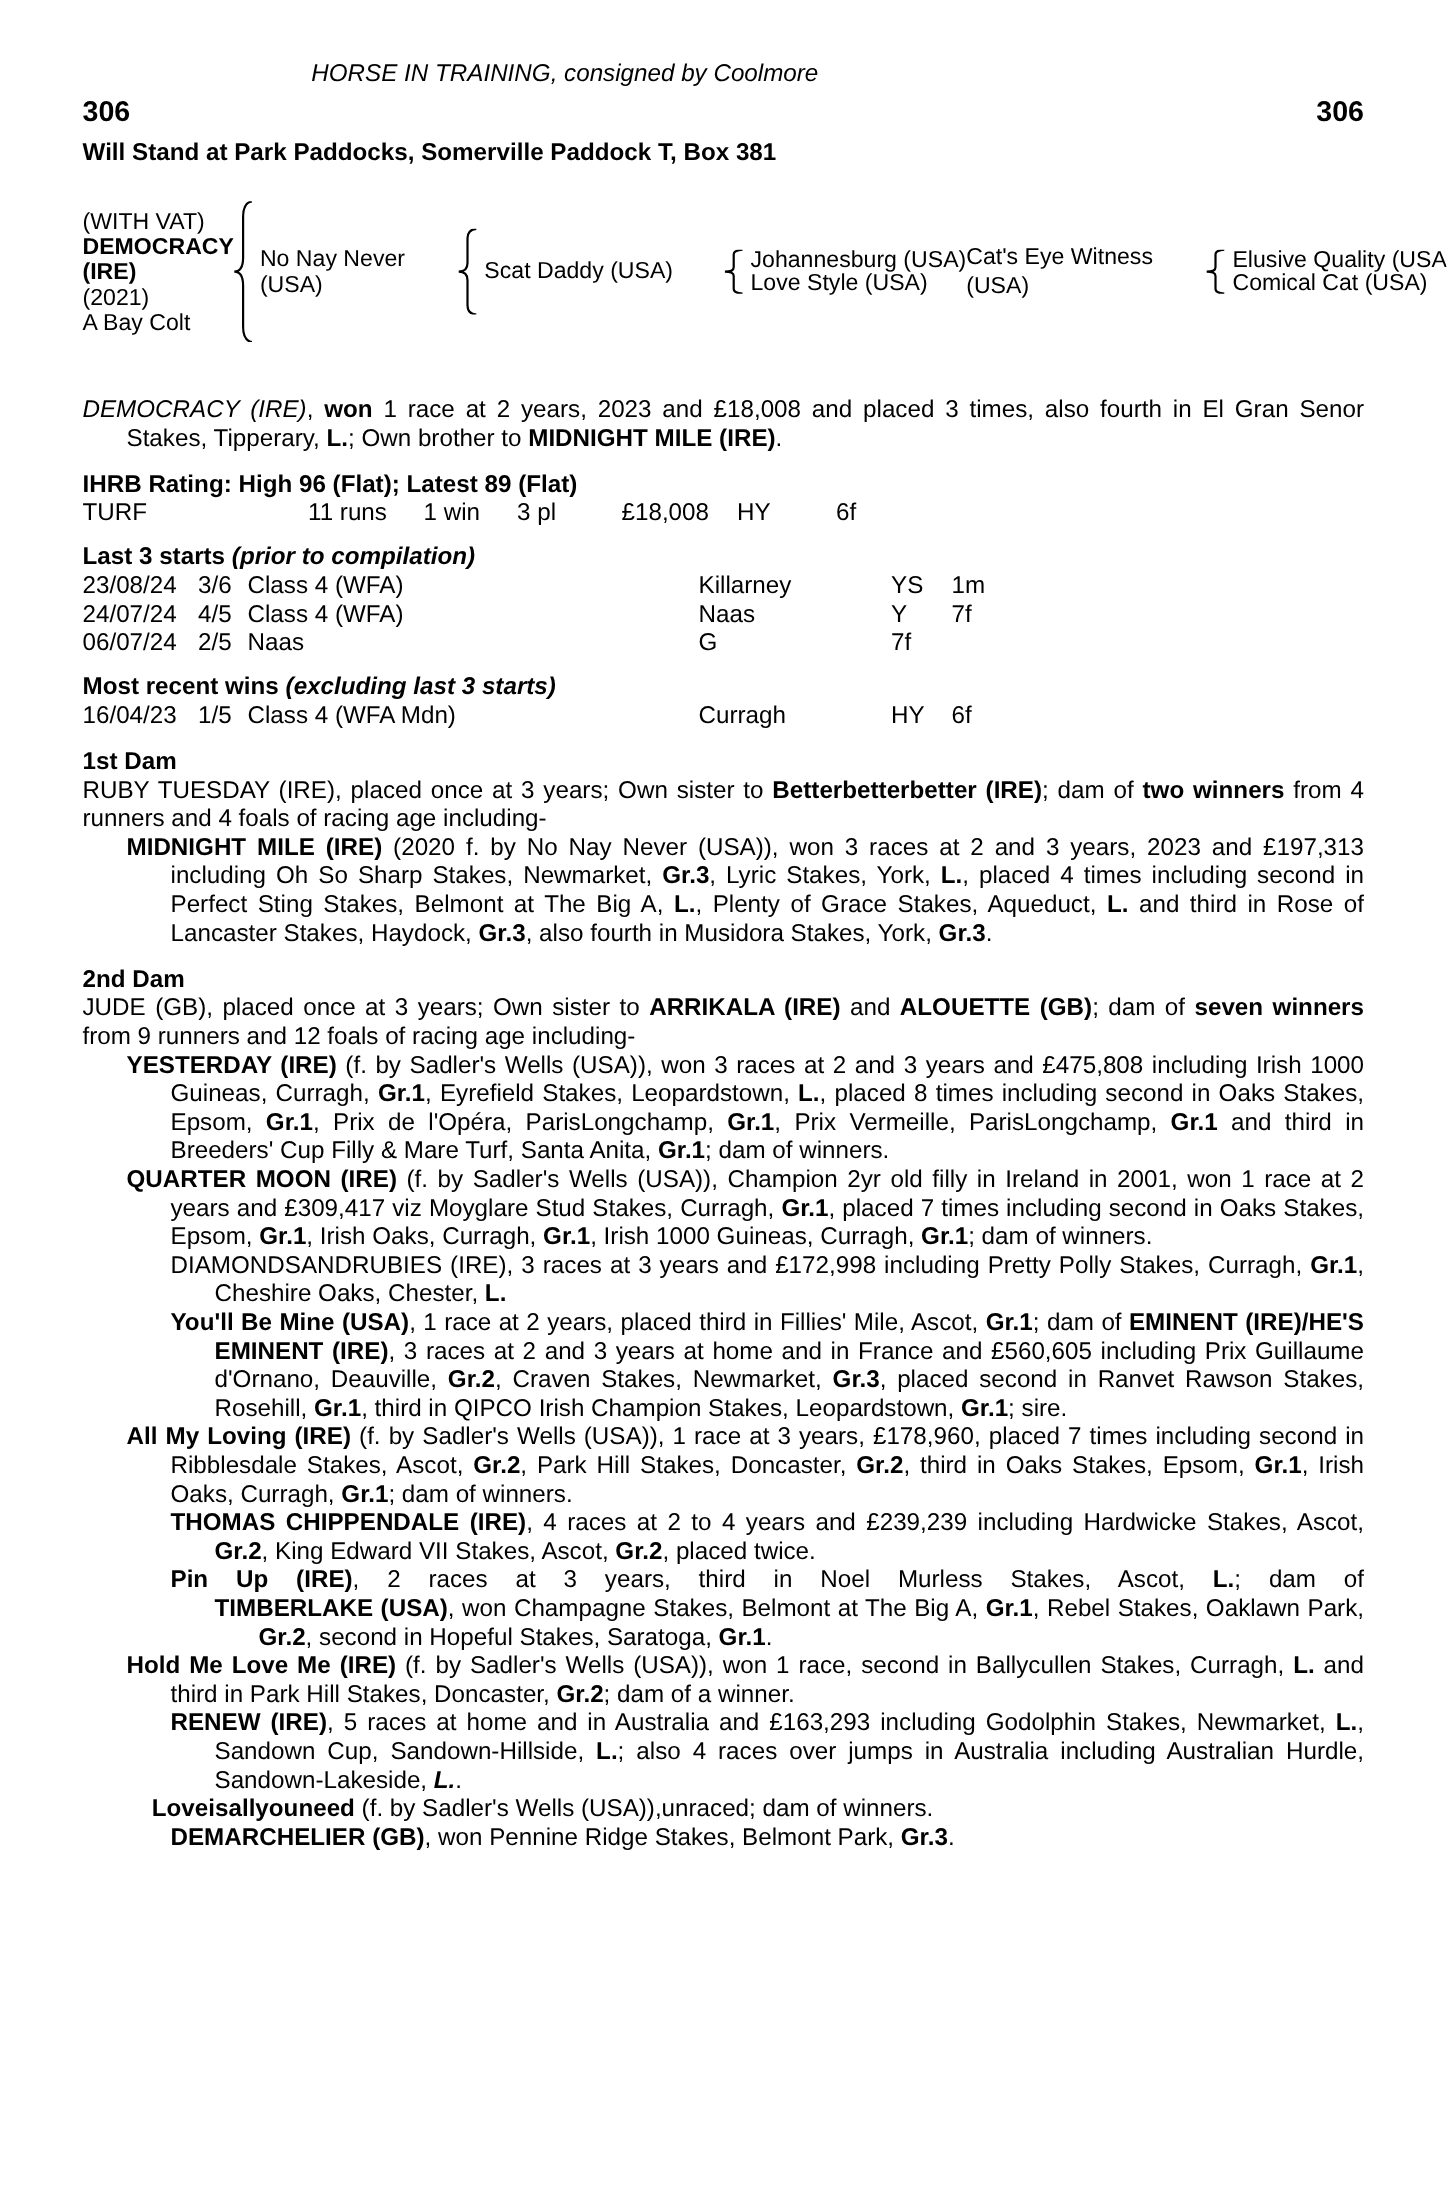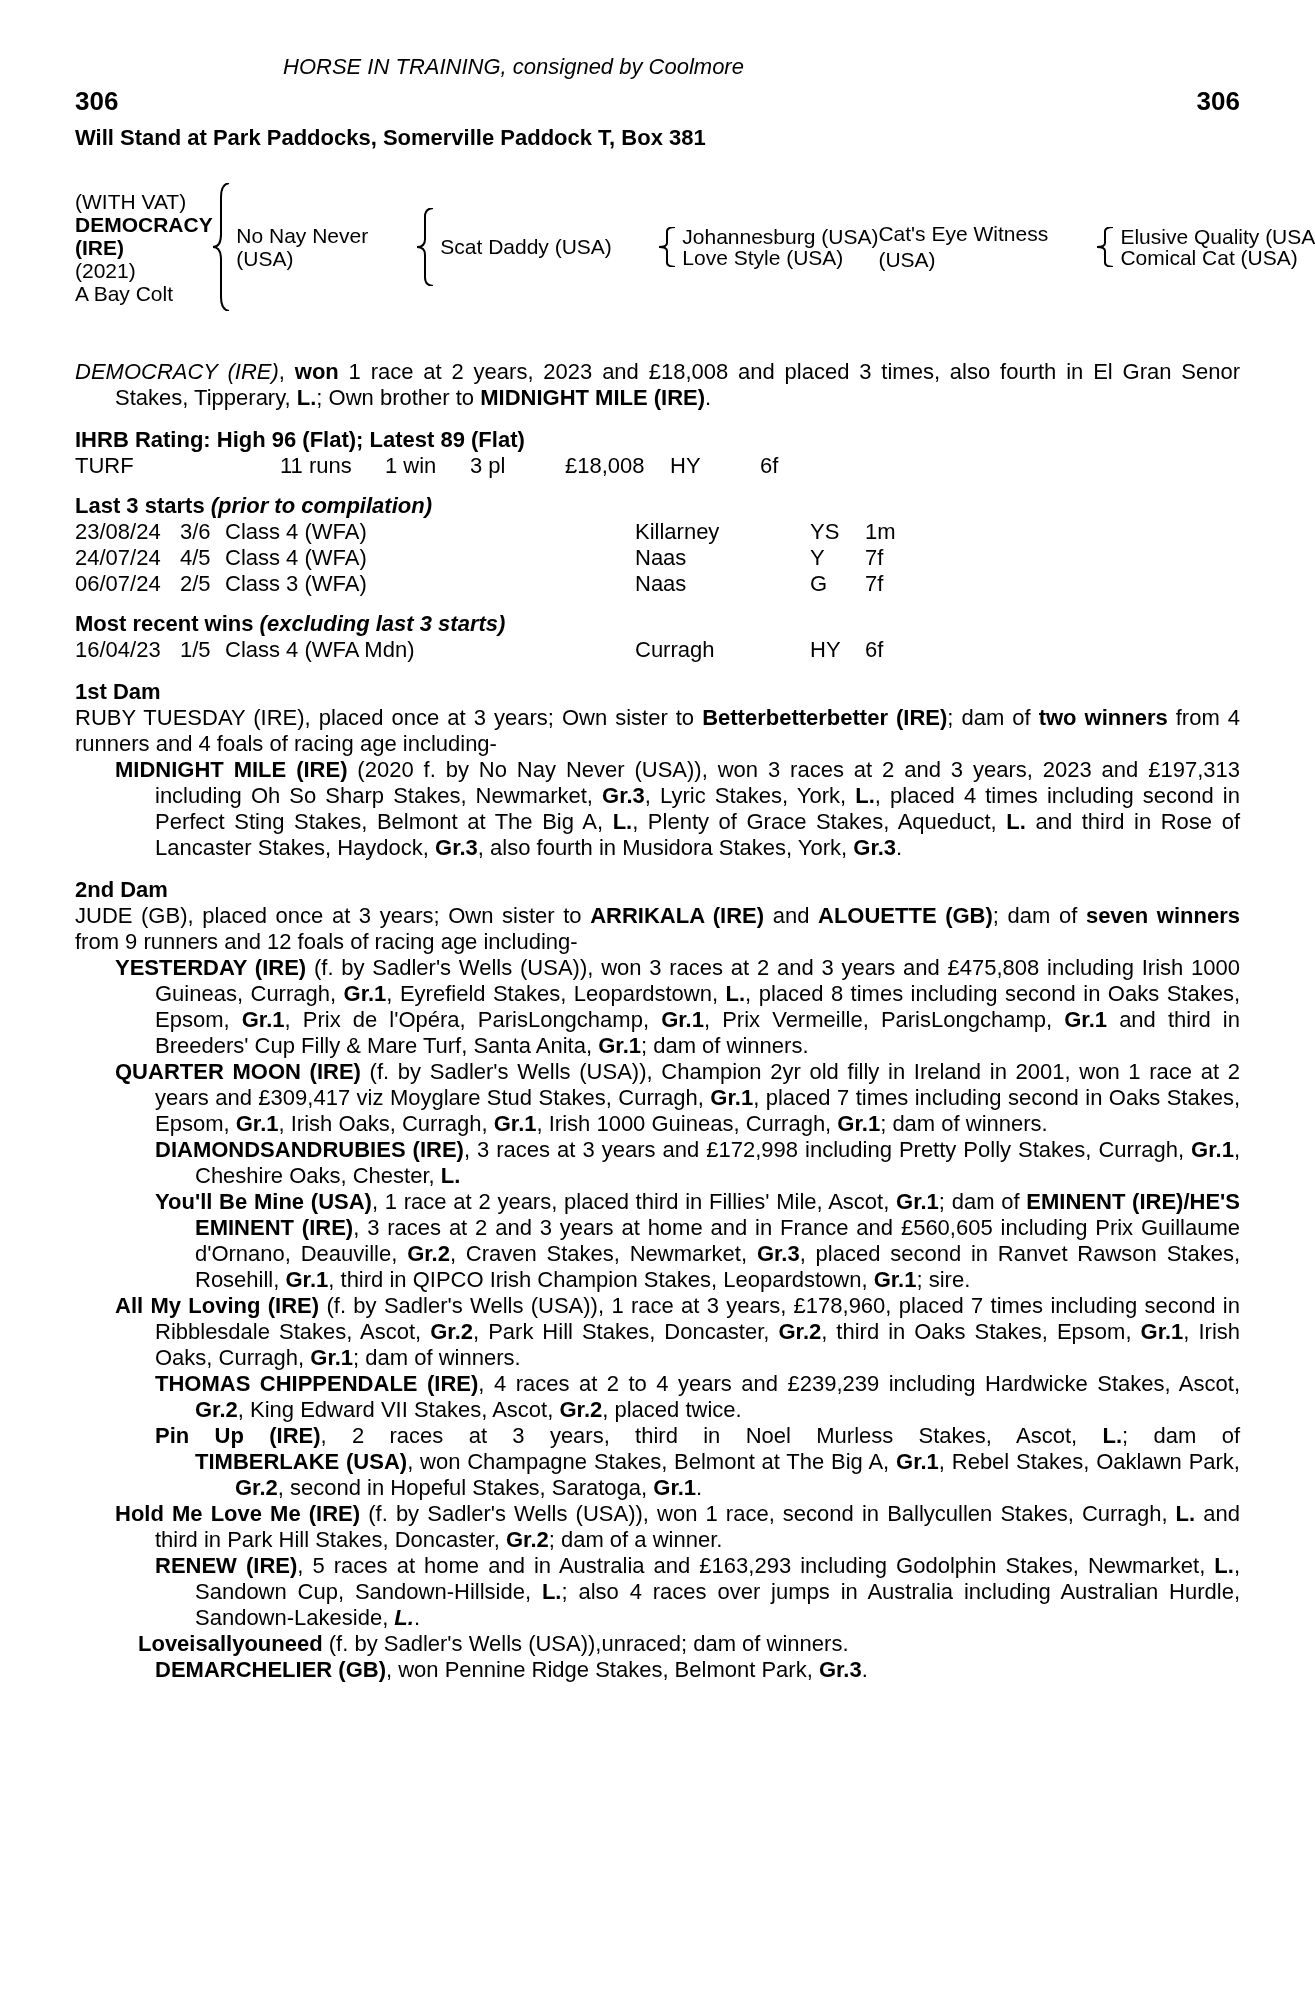--- a/index.html
+++ b/index.html
@@ -176,21 +176,20 @@
       <span>24/07/24</span>
       <span>4/5</span>
       <span>Class 4 (WFA)</span>
       <span>Naas</span>
       <span>Y</span>
       <span>7f</span>
     </div>
     <div class="race-row">
       <span>06/07/24</span>
       <span>2/5</span>
-      <span>Class 3 (WFA)</span>
       <span>Naas</span>
       <span>G</span>
       <span>7f</span>
     </div>
   </div>
 
   <div class="section-heading">
     <span>Most recent wins</span>
     <span class="heading-note">(excluding last 3 starts)</span>
   </div>
@@ -209,21 +208,21 @@
   <div>
       <p class="para hang0"><span>RUBY TUESDAY (IRE), placed once at 3 years; Own sister to </span><span style="font-weight: 700;">Betterbetterbetter (IRE)</span><span>; dam of </span><span style="font-weight: 700;">two winners</span><span> from 4 runners and 4 foals of racing age including-</span></p>
       <p class="para hang1"><span style="font-weight: 700;">MIDNIGHT MILE (IRE)</span><span> (2020 f. by No Nay Never (USA)), won 3 races at 2 and 3 years, 2023 and £197,313 including Oh So Sharp Stakes, Newmarket, </span><span style="font-weight: 700;">Gr.3</span><span>, Lyric Stakes, York, </span><span style="font-weight: 700;">L.</span><span>, placed 4 times including second in Perfect Sting Stakes, Belmont at The Big A, </span><span style="font-weight: 700;">L.</span><span>, Plenty of Grace Stakes, Aqueduct, </span><span style="font-weight: 700;">L.</span><span> and third in Rose of Lancaster Stakes, Haydock, </span><span style="font-weight: 700;">Gr.3</span><span>, also fourth in Musidora Stakes, York, </span><span style="font-weight: 700;">Gr.3</span><span>.</span></p>
     </div>
 
   <div class="dam-heading">2nd Dam</div>
   <div>
       <p class="para hang0"><span>JUDE (GB), placed once at 3 years; Own sister to </span><span style="font-weight: 700;">ARRIKALA (IRE)</span><span> and </span><span style="font-weight: 700;">ALOUETTE (GB)</span><span>; dam of </span><span style="font-weight: 700;">seven winners</span><span> from 9 runners and 12 foals of racing age including-</span></p>
       <p class="para hang1"><span style="font-weight: 700;">YESTERDAY (IRE)</span><span> (f. by Sadler's Wells (USA)), won 3 races at 2 and 3 years and £475,808 including Irish 1000 Guineas, Curragh, </span><span style="font-weight: 700;">Gr.1</span><span>, Eyrefield Stakes, Leopardstown, </span><span style="font-weight: 700;">L.</span><span>, placed 8 times including second in Oaks Stakes, Epsom, </span><span style="font-weight: 700;">Gr.1</span><span>, Prix de l'Opéra, ParisLongchamp, </span><span style="font-weight: 700;">Gr.1</span><span>, Prix Vermeille, ParisLongchamp, </span><span style="font-weight: 700;">Gr.1</span><span> and third in Breeders' Cup Filly &amp; Mare Turf, Santa Anita, </span><span style="font-weight: 700;">Gr.1</span><span>; dam of winners.</span></p>
       <p class="para hang1"><span style="font-weight: 700;">QUARTER MOON (IRE)</span><span> (f. by Sadler's Wells (USA)), Champion 2yr old filly in Ireland in 2001, won 1 race at 2 years and £309,417 viz Moyglare Stud Stakes, Curragh, </span><span style="font-weight: 700;">Gr.1</span><span>, placed 7 times including second in Oaks Stakes, Epsom, </span><span style="font-weight: 700;">Gr.1</span><span>, Irish Oaks, Curragh, </span><span style="font-weight: 700;">Gr.1</span><span>, Irish 1000 Guineas, Curragh, </span><span style="font-weight: 700;">Gr.1</span><span>; dam of winners.</span></p>
-      <p class="para hang2"><span style="font-weight: 700; margin-top: 24px;">DIAMONDSANDRUBIES (IRE)</span><span>, 3 races at 3 years and £172,998 including Pretty Polly Stakes, Curragh, </span><span style="font-weight: 700;">Gr.1</span><span>, Cheshire Oaks, Chester, </span><span style="font-weight: 700;">L.</span></p>
+      <p class="para hang2"><span style="font-weight: 400; margin-top: 24px;">DIAMONDSANDRUBIES (IRE)</span><span>, 3 races at 3 years and £172,998 including Pretty Polly Stakes, Curragh, </span><span style="font-weight: 700;">Gr.1</span><span>, Cheshire Oaks, Chester, </span><span style="font-weight: 700;">L.</span></p>
       <p class="para hang2"><span style="font-weight: 700;">You'll Be Mine (USA)</span><span>, 1 race at 2 years, placed third in Fillies' Mile, Ascot, </span><span style="font-weight: 700;">Gr.1</span><span>; dam of </span><span style="font-weight: 700;">EMINENT (IRE)/HE'S EMINENT (IRE)</span><span>, 3 races at 2 and 3 years at home and in France and £560,605 including Prix Guillaume d'Ornano, Deauville, </span><span style="font-weight: 700;">Gr.2</span><span>, Craven Stakes, Newmarket, </span><span style="font-weight: 700;">Gr.3</span><span>, placed second in Ranvet Rawson Stakes, Rosehill, </span><span style="font-weight: 700;">Gr.1</span><span>, third in QIPCO Irish Champion Stakes, Leopardstown, </span><span style="font-weight: 700;">Gr.1</span><span>; sire.</span></p>
       <p class="para hang1"><span style="font-weight: 700;">All My Loving (IRE)</span><span> (f. by Sadler's Wells (USA)), 1 race at 3 years, £178,960, placed 7 times including second in Ribblesdale Stakes, Ascot, </span><span style="font-weight: 700;">Gr.2</span><span>, Park Hill Stakes, Doncaster, </span><span style="font-weight: 700;">Gr.2</span><span>, third in Oaks Stakes, Epsom, </span><span style="font-weight: 700;">Gr.1</span><span>, Irish Oaks, Curragh, </span><span style="font-weight: 700;">Gr.1</span><span>; dam of winners.</span></p>
       <p class="para hang2"><span style="font-weight: 700;">THOMAS CHIPPENDALE (IRE)</span><span>, 4 races at 2 to 4 years and £239,239 including Hardwicke Stakes, Ascot, </span><span style="font-weight: 700;">Gr.2</span><span>, King Edward VII Stakes, Ascot, </span><span style="font-weight: 700;">Gr.2</span><span>, placed twice.</span></p>
       <p class="para hang2 force-just"><span style="font-weight: 700;">Pin Up (IRE)</span><span>, 2 races at 3 years, third in Noel Murless Stakes, Ascot, </span><span style="font-weight: 700;">L.</span><span>; dam of</span></p>
       <p class="para hang3"><span style="font-weight: 700;">TIMBERLAKE (USA)</span><span>, won Champagne Stakes, Belmont at The Big A, </span><span style="font-weight: 700;">Gr.1</span><span>, Rebel Stakes, Oaklawn Park, </span><span style="font-weight: 700;">Gr.2</span><span>, second in Hopeful Stakes, Saratoga, </span><span style="font-weight: 700;">Gr.1</span><span>.</span></p>
       <p class="para hang1"><span style="font-weight: 700;">Hold Me Love Me (IRE)</span><span> (f. by Sadler's Wells (USA)), won 1 race, second in Ballycullen Stakes, Curragh, </span><span style="font-weight: 700;">L.</span><span> and third in Park Hill Stakes, Doncaster, </span><span style="font-weight: 700;">Gr.2</span><span>; dam of a winner.</span></p>
       <p class="para hang2"><span style="font-weight: 700;">RENEW (IRE)</span><span>, 5 races at home and in Australia and £163,293 including Godolphin Stakes, Newmarket, </span><span style="font-weight: 700;">L.</span><span>, Sandown Cup, Sandown-Hillside, </span><span style="font-weight: 700;">L.</span><span>; also 4 races over jumps in Australia including Australian Hurdle, Sandown-Lakeside, </span><span style="font-weight: 700; font-style: italic;">L.</span><span>.</span></p>
       <p class="para hang1"><span style="font-weight: 700; margin-left: 23px;">Loveisallyouneed</span><span>  (f. by Sadler's Wells (USA)),unraced; dam of winners.</span></p>
       <p class="para hang2"><span style="font-weight: 700;">DEMARCHELIER (GB)</span><span>, won Pennine Ridge Stakes, Belmont Park, </span><span style="font-weight: 700;">Gr.3</span><span>.</span></p>
     </div>

